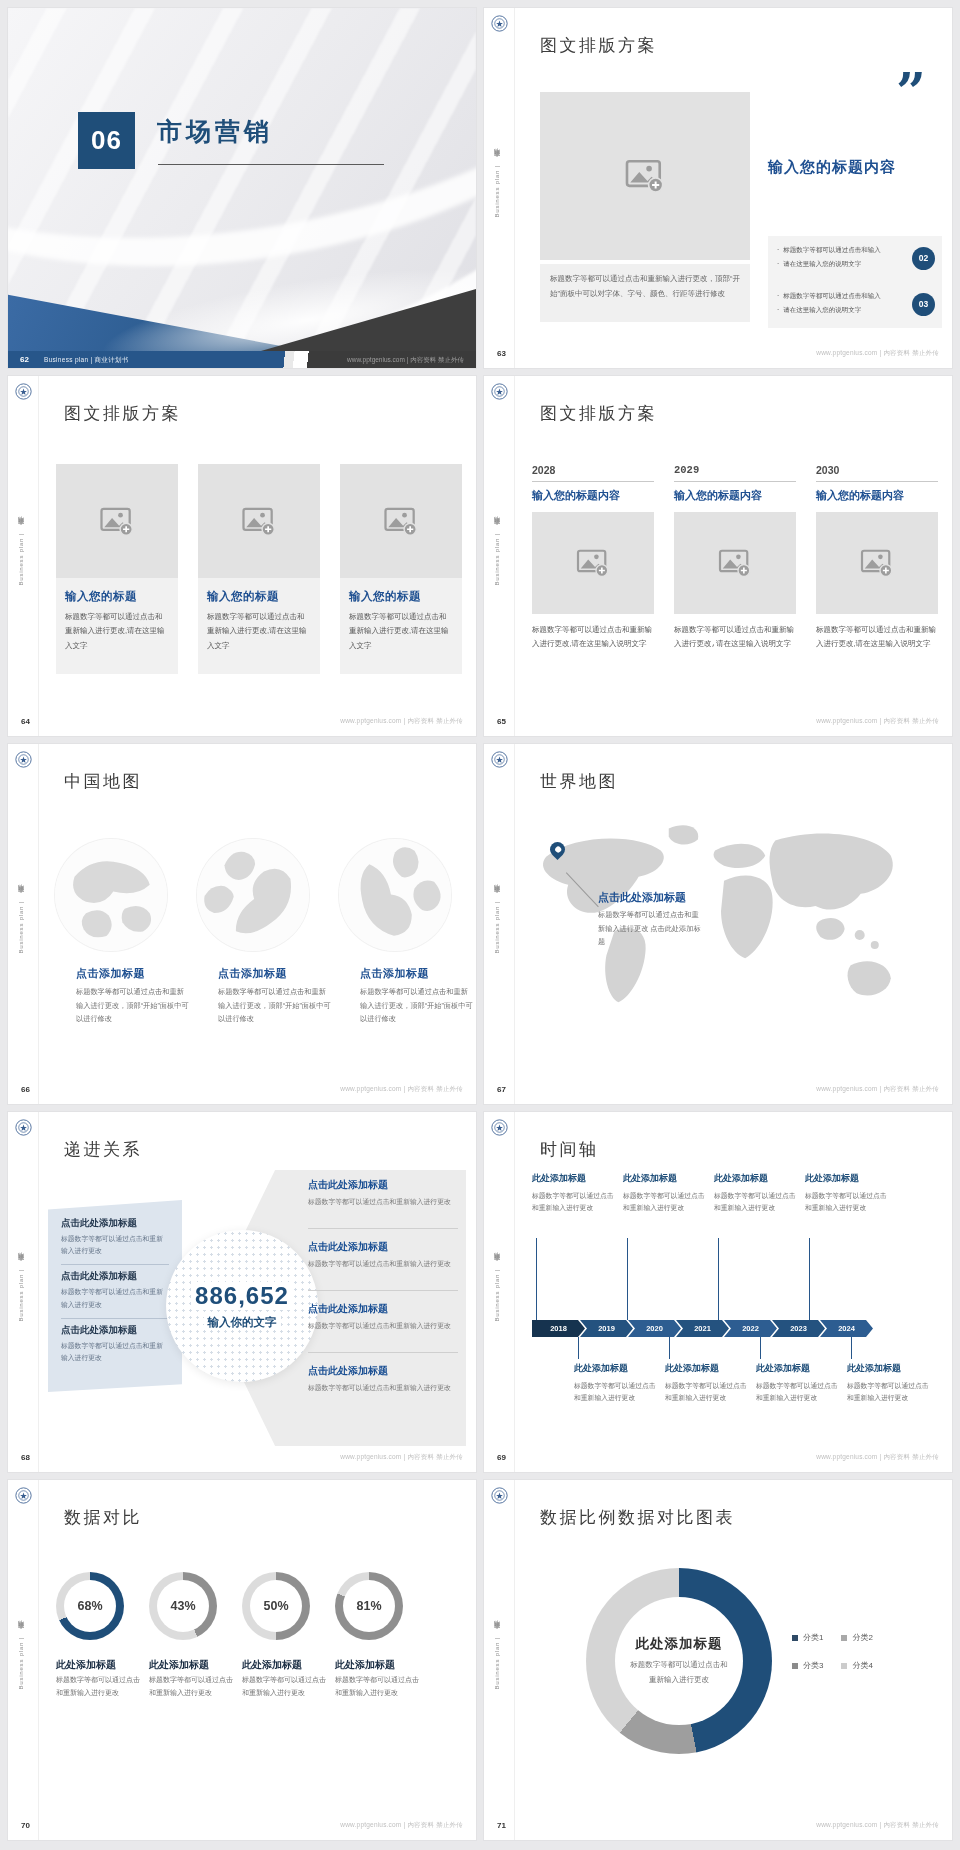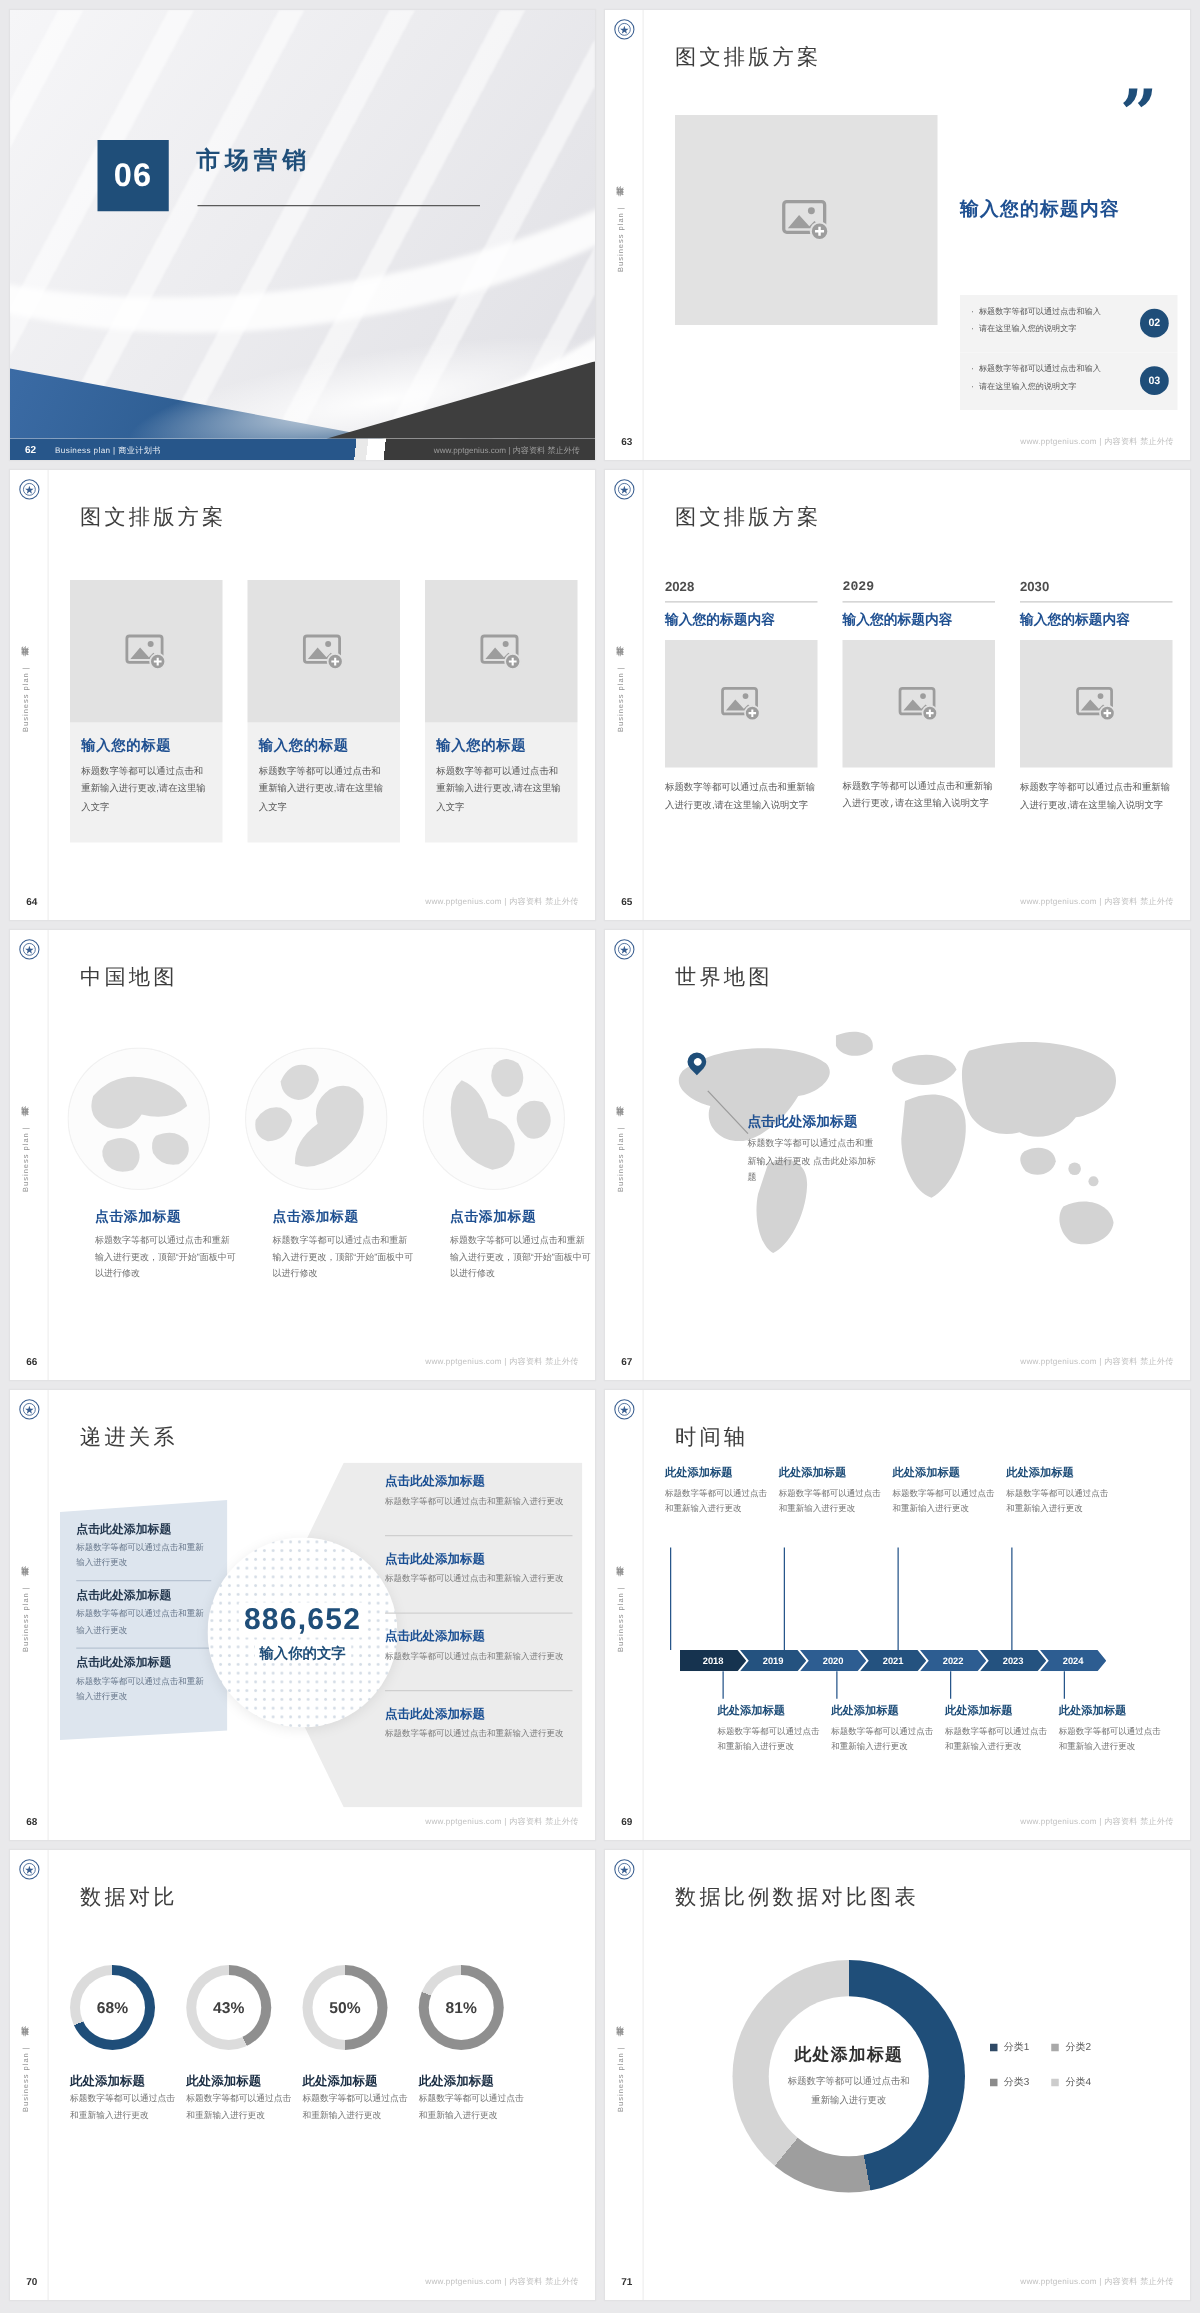--- a/index.html
+++ b/index.html
@@ -24,21 +24,21 @@
   .s62{background:linear-gradient(128deg,#f6f6f8 0%,#ececef 45%,#dfdfe4 100%);}
   .s62 .stripes{position:absolute;inset:0;
     background:repeating-linear-gradient(118deg,rgba(255,255,255,0) 0 34px,rgba(255,255,255,.55) 34px 52px,rgba(255,255,255,0) 52px 78px);
     filter:blur(1px);}
   .s62 .sw1{position:absolute;width:950px;height:520px;left:-240px;top:-300px;border-radius:50%;
     border-bottom:30px solid rgba(255,255,255,.85);transform:rotate(-10deg);filter:blur(2px);}
   .s62 .sw2{position:absolute;width:900px;height:480px;left:-260px;top:-120px;border-radius:50%;
     border-bottom:26px solid rgba(255,255,255,.9);transform:rotate(-14deg);filter:blur(1.5px);}
   .s62 .chapter-box{position:absolute;left:70px;top:104px;width:57px;height:57px;background:#1f4e79;
     color:#fff;font-size:26px;font-weight:bold;display:flex;align-items:center;justify-content:center;letter-spacing:1px;}
-  .s62 .chapter-title{position:absolute;left:149px;top:107px;font-size:19px;font-weight:bold;color:#1f4e79;letter-spacing:4px;}
+  .s62 .chapter-title{position:absolute;left:149px;top:107px;font-size:25px;font-weight:bold;color:#1f4e79;letter-spacing:4px;}
   .s62 .rule{position:absolute;left:150px;top:156px;width:226px;height:1px;background:#5a5a5a;}
   .s62 .desc{position:absolute;left:150px;top:168px;width:242px;font-size:9.5px;line-height:1.9;color:#555;}
   .s62 .wedge-blue{position:absolute;left:0;bottom:17px;width:300px;height:78px;
     background:linear-gradient(115deg,#3c6ca6,#21507f);clip-path:polygon(0 28%,100% 100%,0 100%);}
   .s62 .wedge-white{position:absolute;left:90px;bottom:8px;width:420px;height:80px;border-radius:50%;
     background:radial-gradient(ellipse at center,rgba(255,255,255,.95),rgba(255,255,255,0) 70%);transform:rotate(-9deg);}
   .s62 .wedge-dark{position:absolute;right:0;bottom:17px;width:215px;height:62px;
     background:#3e3e3e;clip-path:polygon(100% 0,100% 100%,0 100%);}
   .s62 .band{position:absolute;left:0;right:0;bottom:0;height:17px;
     background:linear-gradient(96deg,#27568a 0 59%,#e9e9e9 59% 61%,#ffffff 61% 64%,#3b3b3b 64% 100%);}
@@ -97,21 +97,21 @@
   .s68 .rsep{position:absolute;left:300px;width:150px;height:1px;background:#cfcfcf;}
   
   .s69 .titem{position:absolute;width:86px;}
   .s69 .titem .h{font-size:9px;font-weight:bold;color:#1f4e79;margin-bottom:5px;white-space:nowrap;}
   .s69 .titem .t{font-size:6.8px;line-height:1.8;color:#737373;}
   .s69 .stem{position:absolute;width:1px;background:#27568a;}
   .s69 .band{position:absolute;left:48px;top:208px;height:17px;display:flex;}
   .s69 .seg{width:53px;height:17px;margin-left:-5px;color:#fff;font-size:7.5px;font-weight:bold;
     display:flex;align-items:center;justify-content:center;
     clip-path:polygon(0 0,calc(100% - 7px) 0,100% 50%,calc(100% - 7px) 100%,0 100%,7px 50%);}
-  .s69 .seg:first-child{margin-left:12px;clip-path:polygon(0 0,calc(100% - 7px) 0,100% 50%,calc(100% - 7px) 100%,0 100%);}
+  .s69 .seg:first-child{margin-left:0;clip-path:polygon(0 0,calc(100% - 7px) 0,100% 50%,calc(100% - 7px) 100%,0 100%);}
   
   .s70 .donut{position:absolute;top:92px;width:68px;height:68px;border-radius:50%;}
   .s70 .donut .hole{position:absolute;inset:8px;border-radius:50%;background:#fff;
     display:flex;align-items:center;justify-content:center;font-size:12.5px;font-weight:bold;color:#3f3f3f;}
   .s70 .dh{position:absolute;top:178px;font-size:10px;font-weight:bold;color:#1b2e44;}
   .s70 .dt{position:absolute;top:194px;width:84px;font-size:7px;line-height:1.85;color:#737373;}
   
   .s71 .donut{position:absolute;left:102px;top:88px;width:186px;height:186px;border-radius:50%;}
   .s71 .hole{position:absolute;inset:29px;border-radius:50%;background:#fff;display:flex;flex-direction:column;
     align-items:center;justify-content:center;text-align:center;}
@@ -155,20 +155,21 @@
     <div class="slide-title">图文排版方案</div>
     <div class="imgbox">
       <svg width="44" height="36" viewBox="0 0 24 22">
         <rect x="1" y="2" width="20" height="15" rx="1.5" fill="none" stroke="#9d9d9d" stroke-width="1.6"></rect>
         <circle cx="14.5" cy="6.5" r="1.7" fill="#9d9d9d"></circle>
         <path d="M3 15 L8.5 8.5 L13.5 14 L16 11.5 L20 15 Z" fill="#9d9d9d"></path>
         <circle cx="18.5" cy="16.5" r="4.3" fill="#9d9d9d" stroke="#e2e2e2" stroke-width="1"></circle>
         <path d="M18.5 14.3 v4.4 M16.3 16.5 h4.4" stroke="#fff" stroke-width="1.2"></path>
       </svg>
     </div>
+    <div class="caption">标题数字等都可以通过点击和重新输入进行更改，顶部“开始”面板中可以对字体、字号、颜色、行距等进行修改</div>
     <div class="quote">”</div>
     <div class="heading">输入您的标题内容</div>
     <div class="row" style="top:228px;">
       <div class="bullet">标题数字等都可以通过点击和输入</div>
       <div class="bullet">请在这里输入您的说明文字</div>
       <div class="badge">02</div>
     </div>
     <div class="row" style="top:274px;">
       <div class="bullet">标题数字等都可以通过点击和输入</div>
       <div class="bullet">请在这里输入您的说明文字</div>

